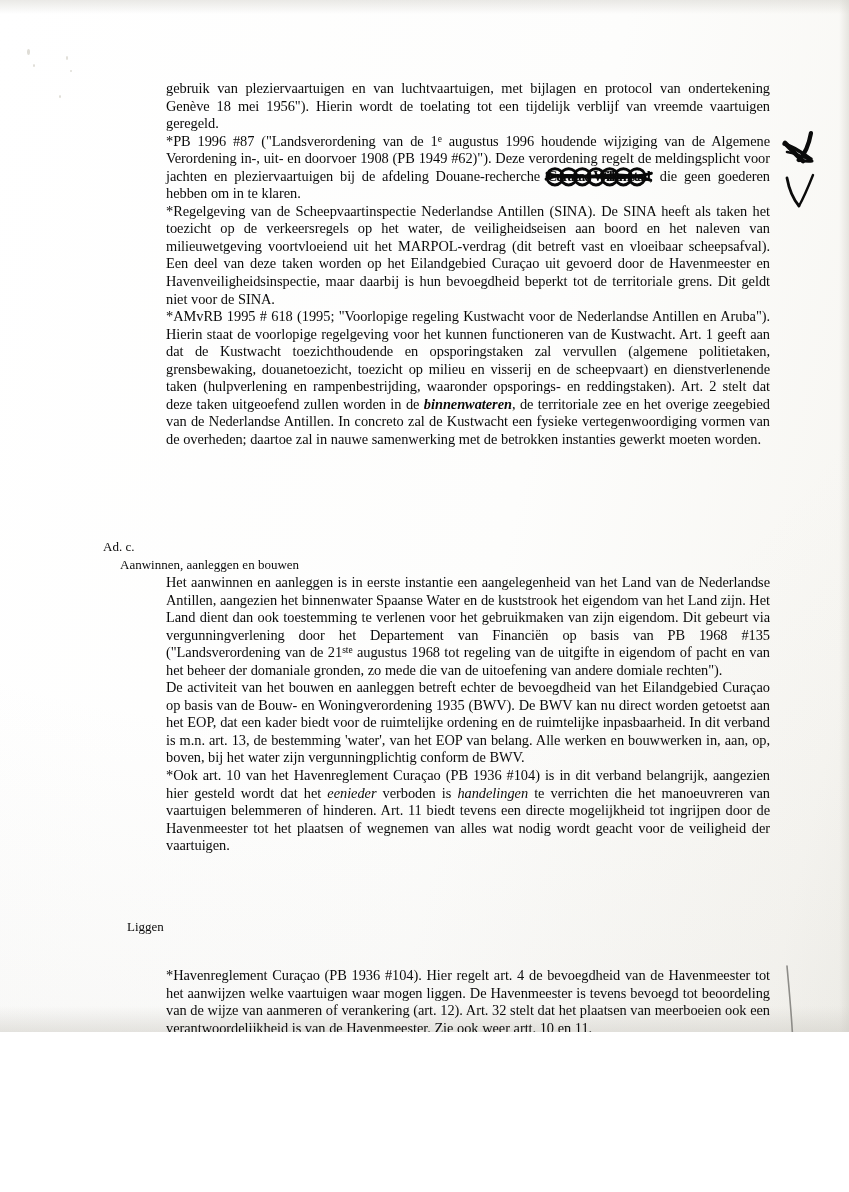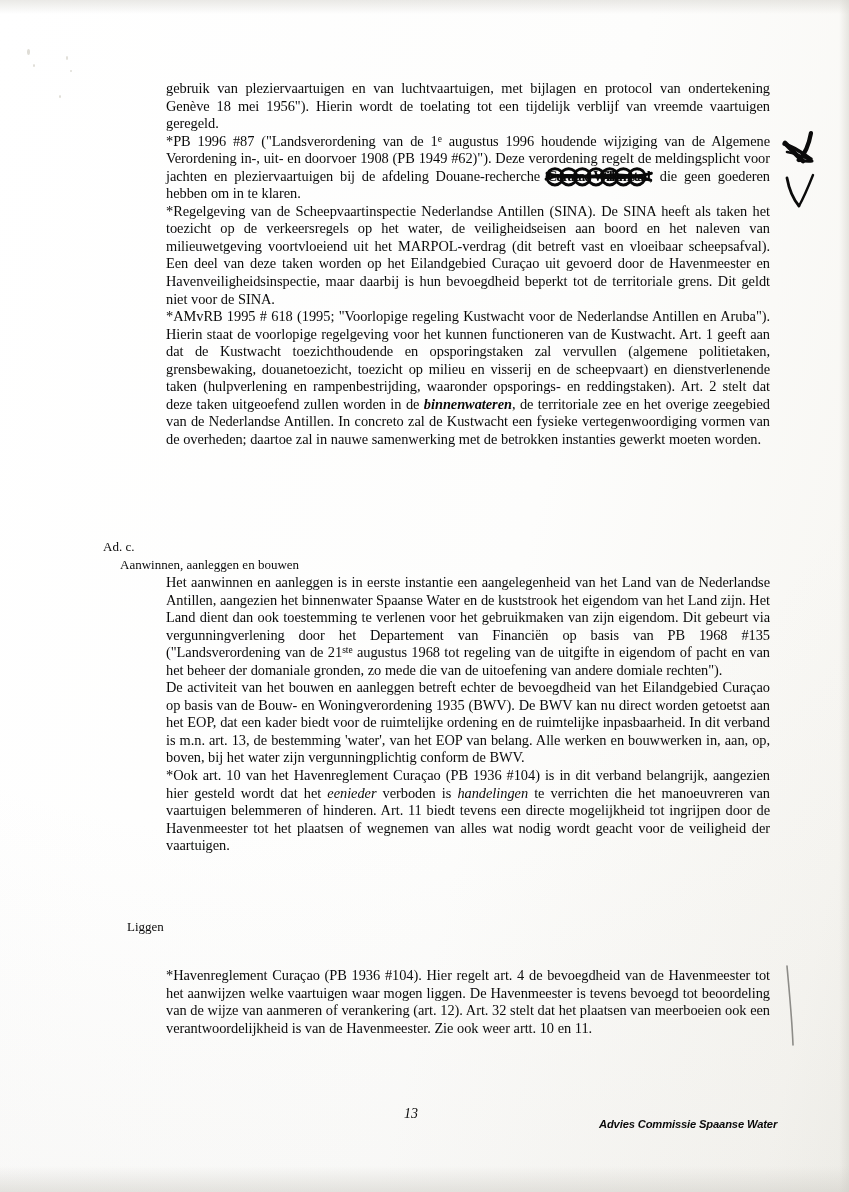--- a/index.html
+++ b/index.html
@@ -3,21 +3,21 @@
 <meta charset="utf-8">
 <style>
   html, body {
     margin: 0;
     padding: 0;
     background: #ffffff;
   }
   .page {
     position: relative;
     width: 849px;
-    height: 1192px;
+    height: 1032px;
     background: #fdfdfb;
     overflow: hidden;
     font-family: "Liberation Serif", "DejaVu Serif", serif;
     color: #0a0a0a;
   }
   
   .paper-tone {
     position: absolute;
     inset: 0;
     background:

